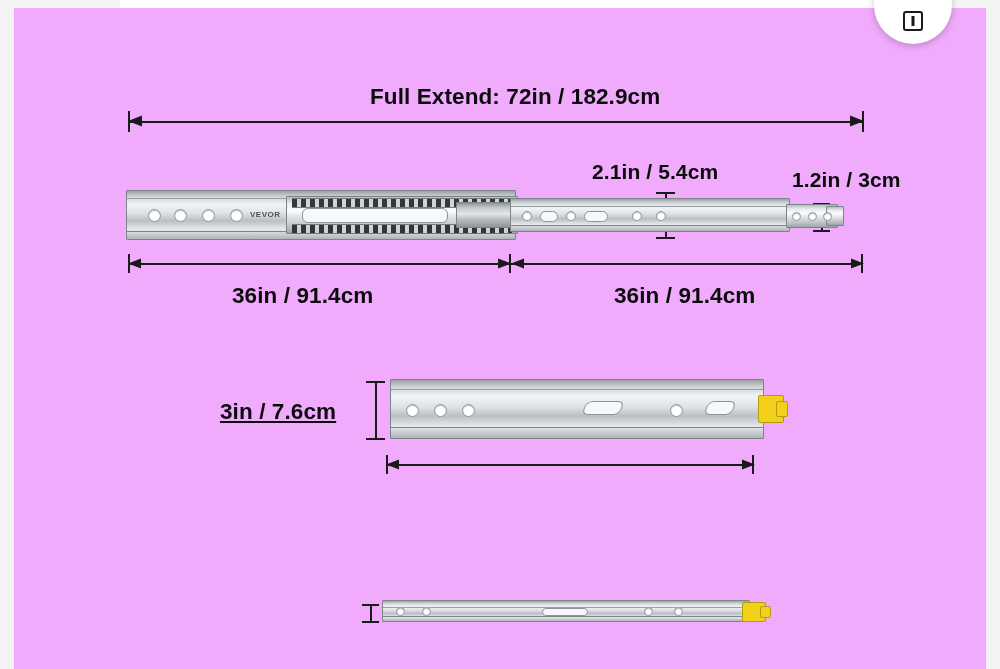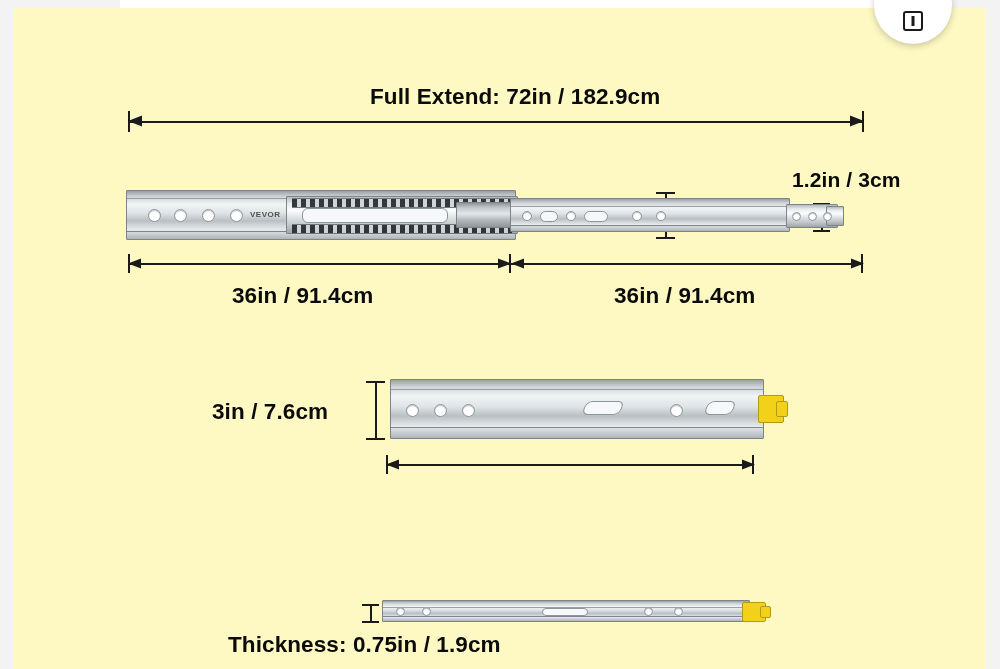--- a/index.html
+++ b/index.html
@@ -13,21 +13,21 @@
     position: relative;
     overflow: hidden;
     font-family: "Liberation Sans", sans-serif;
     color: #111111;
   }
 
   
   .page {
     position: absolute;
     inset: 0;
-    background: #fef9c3;
+    background: #f0abfc;
   }
   .gutter-left {
     position: absolute;
     left: 0; top: 0; bottom: 0;
     width: 14px;
     background: #f3f3f3;
   }
   .gutter-right {
     position: absolute;
     right: 0; top: 0; bottom: 0;
@@ -199,20 +199,21 @@
   <div class="dimline h" style="left:128px; top:121px; width:736px;"></div>
   <div class="tick" style="left:128px; top:111px; height:21px;"></div>
   <div class="tick" style="left:862px; top:111px; height:21px;"></div>
   <svg class="arrow" style="left:128px; top:115px;" width="16" height="12" viewBox="0 0 16 12">
     <polygon points="0,6 14,0.5 14,11.5" fill="#1a1a1a"></polygon>
   </svg>
   <svg class="arrow" style="left:848px; top:115px;" width="16" height="12" viewBox="0 0 16 12">
     <polygon points="16,6 2,0.5 2,11.5" fill="#1a1a1a"></polygon>
   </svg>
 
+  <div class="label f21" style="left:592px; top:160px;">2.1in / 5.4cm</div>
   <div class="label f21" style="left:792px; top:168px;">1.2in / 3cm</div>
 
   <div class="dimline v" style="left:665px; top:192px; height:46px;"></div>
   <div class="tick-h" style="left:656px; top:192px; width:19px;"></div>
   <div class="tick-h" style="left:656px; top:237px; width:19px;"></div>
 
   <div class="dimline v" style="left:821px; top:203px; height:28px;"></div>
   <div class="tick-h" style="left:813px; top:203px; width:17px;"></div>
   <div class="tick-h" style="left:813px; top:230px; width:17px;"></div>
 
@@ -265,21 +266,21 @@
   <svg class="arrow" style="left:511px; top:258px;" width="15" height="11" viewBox="0 0 15 11">
     <polygon points="0,5.5 13,0.5 13,10.5" fill="#1a1a1a"></polygon>
   </svg>
   <svg class="arrow" style="left:849px; top:258px;" width="15" height="11" viewBox="0 0 15 11">
     <polygon points="15,5.5 2,0.5 2,10.5" fill="#1a1a1a"></polygon>
   </svg>
 
   <div class="label f22" style="left:232px; top:283px;">36in / 91.4cm</div>
   <div class="label f22" style="left:614px; top:283px;">36in / 91.4cm</div>
 
-  <div class="label f22" style="left:212px; top:399px;">3in / 7.6cm</div>
+  <div class="label f22" style="left:220px; top:399px;text-decoration:underline;">3in / 7.6cm</div>
 
   <div class="dimline v" style="left:375px; top:381px; height:58px;"></div>
   <div class="tick-h" style="left:366px; top:381px; width:19px;"></div>
   <div class="tick-h" style="left:366px; top:438px; width:19px;"></div>
 
   <div class="rail-wrap" style="left:390px; top:377px; width:400px; height:66px;">
     <div class="metal" style="left:0px; top:2px; width:374px; height:60px;"></div>
     <div class="seam" style="left:1px; top:12px; width:372px;"></div>
     <div class="seam d" style="left:1px; top:50px; width:372px;"></div>
     <div class="hole" style="left:16px; top:27px; width:11px; height:11px;"></div>
@@ -312,14 +313,13 @@
     <div class="seam d" style="left:1px; top:20px; width:366px;"></div>
     <div class="hole" style="left:14px; top:11px; width:7px; height:7px;"></div>
     <div class="hole" style="left:40px; top:11px; width:7px; height:7px;"></div>
     <div class="slot" style="left:160px; top:12px; width:44px; height:6px;"></div>
     <div class="hole" style="left:262px; top:11px; width:7px; height:7px;"></div>
     <div class="hole" style="left:292px; top:11px; width:7px; height:7px;"></div>
     <div class="lever" style="left:360px; top:6px; width:22px; height:18px;"></div>
     <div class="lever small" style="left:378px; top:10px; width:9px; height:10px;"></div>
   </div>
 
-  <div class="label f22" style="left:228px; top:632px;">Thickness: 0.75in / 1.9cm</div>
 </div>
 
 </body></html>

